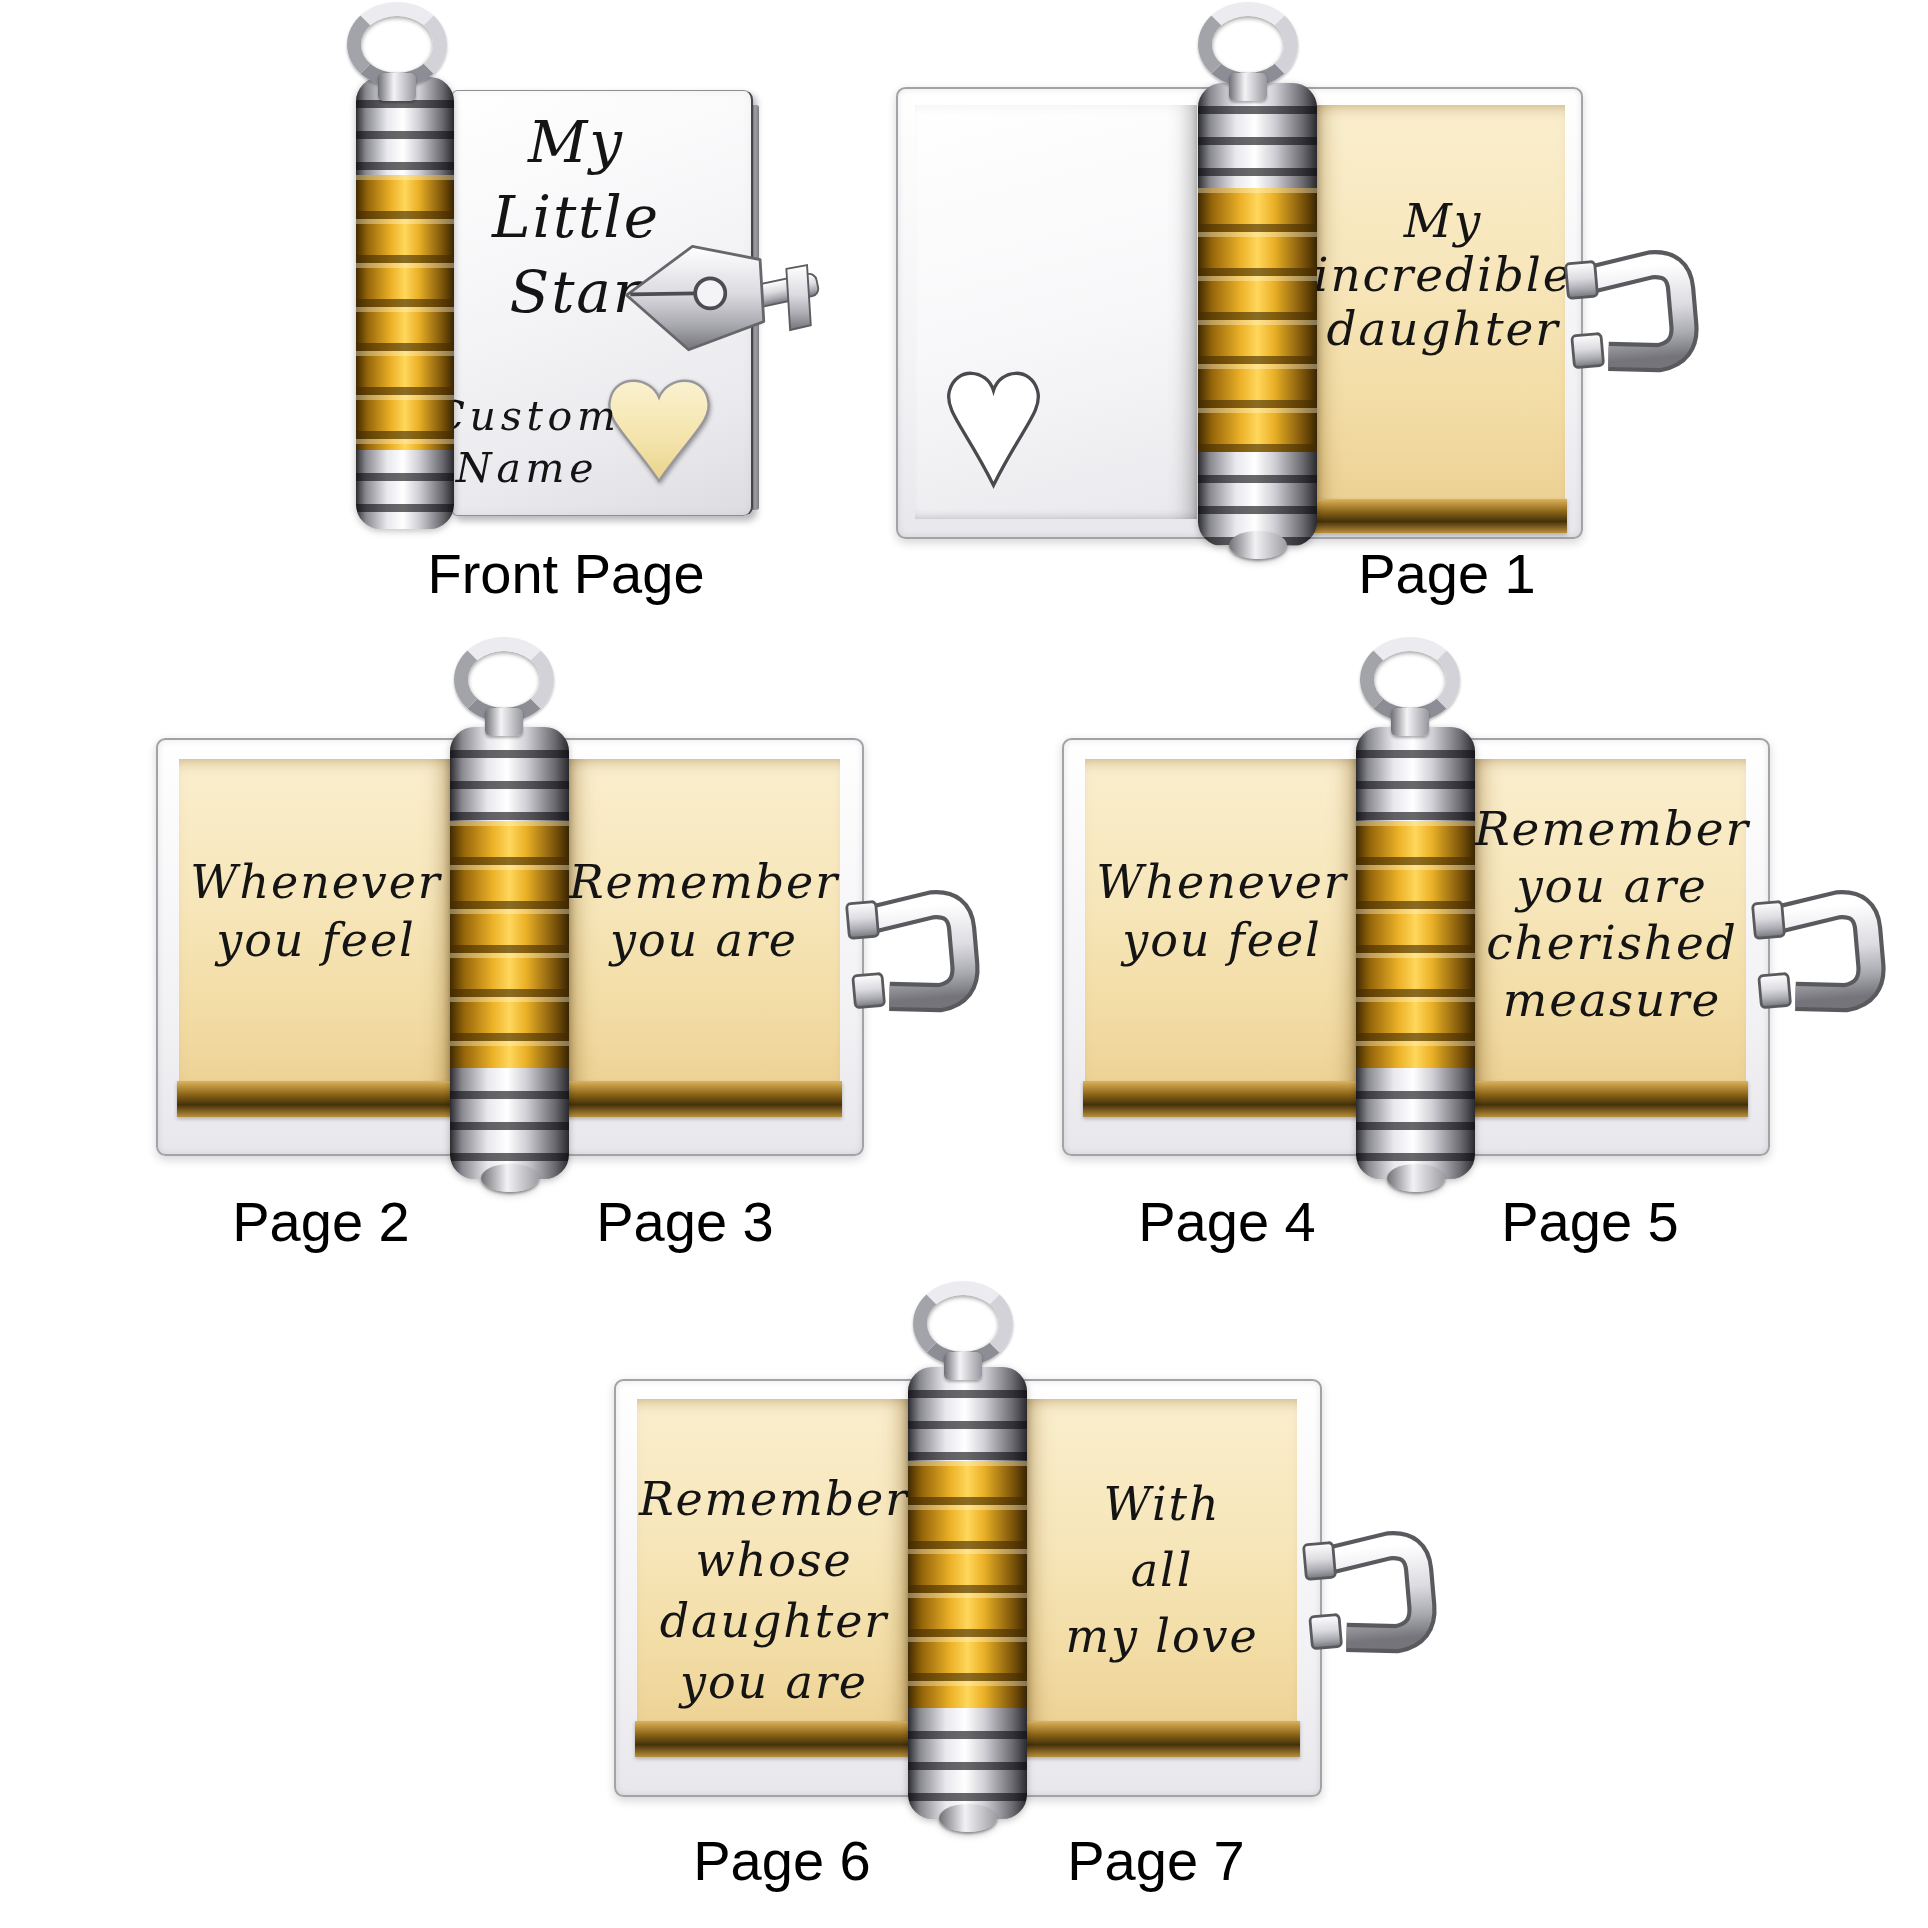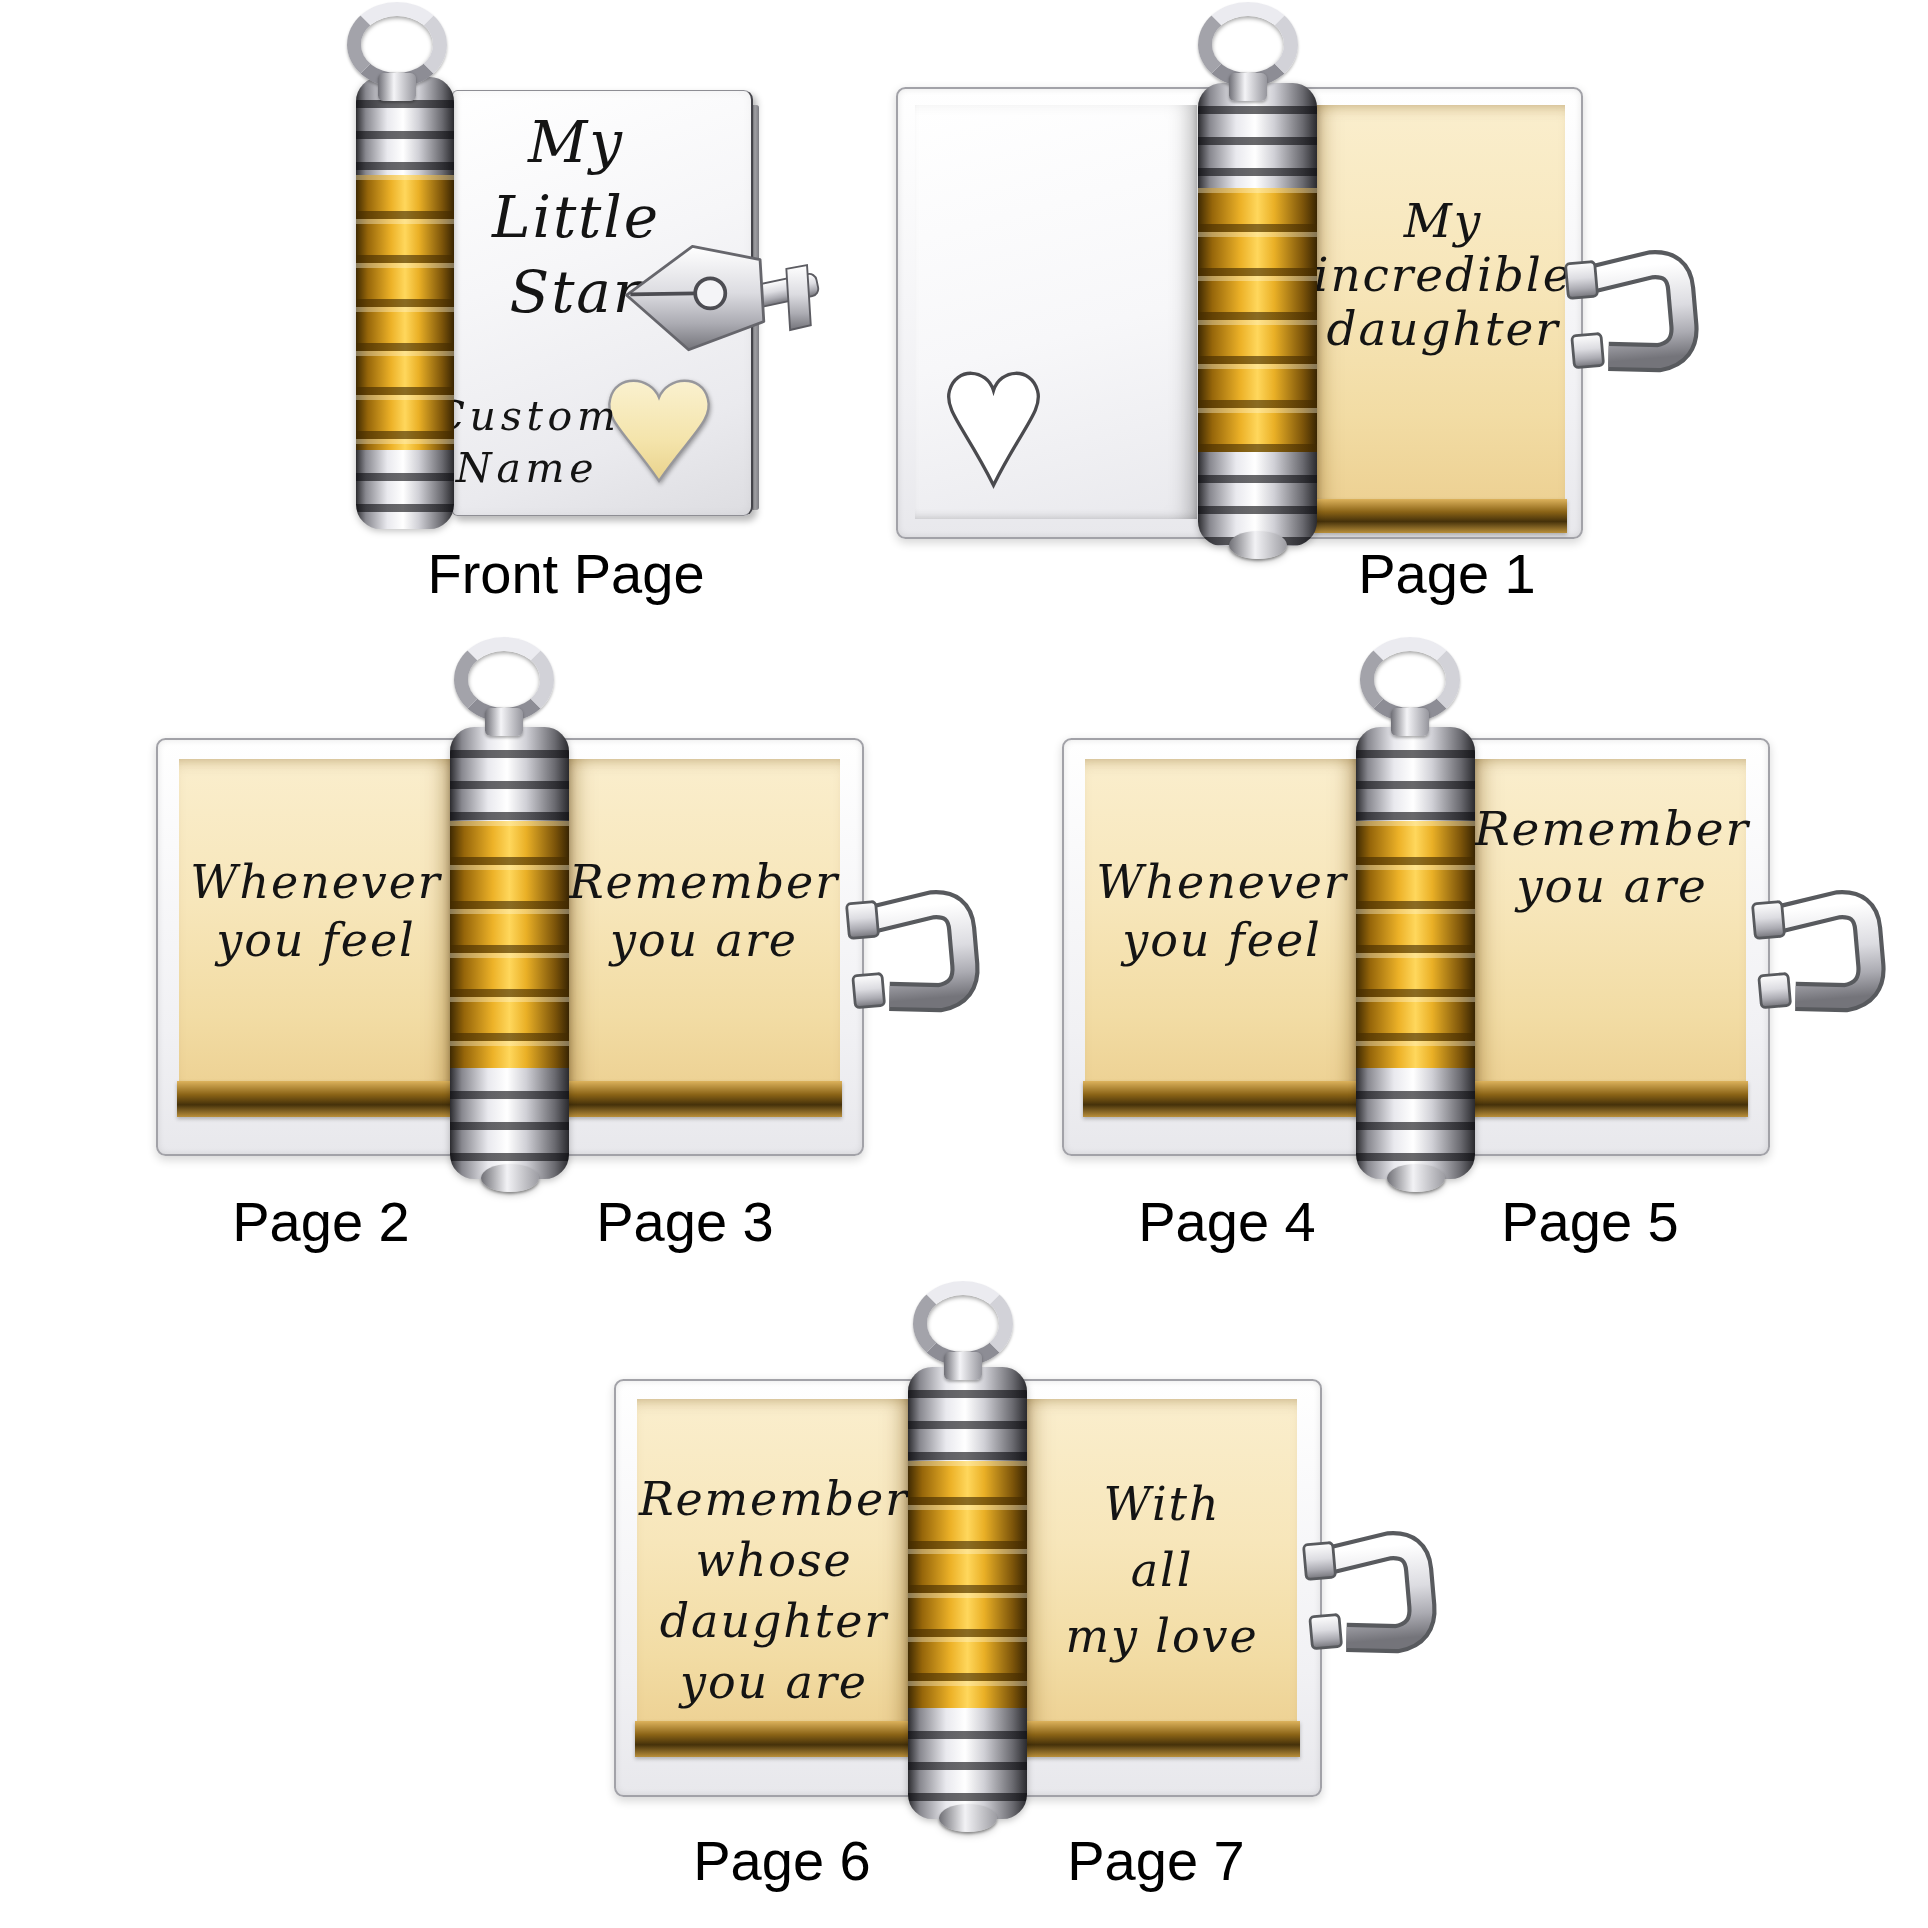--- a/index.html
+++ b/index.html
@@ -194,20 +194,22 @@
     <div class="goldpage pg-left" style="left:1085px; top:759px; width:271px; height:343px;"></div>
     <div class="goldpage pg-right" style="left:1475px; top:759px; width:271px; height:343px;"></div>
     <div class="page-edge" style="left:1083px; top:1081px; width:665px; height:36px;"></div>
     <div class="engrave" style="left:1222px; top:853px;">
       <div>Whenever</div>
       <div>you feel</div>
     </div>
     <div class="engrave fs50" style="left:1612px; top:800px;">
       <div>Remember</div>
       <div>you are</div>
+      <div>cherished</div>
+      <div>measure</div>
     </div>
     <div class="spine" style="left:1356px; top:727px; width:119px; height:452px;">
       <div class="sp-seg sp-silver sp-round-top" style="top:0; height:94px;"></div>
       <div class="sp-seg sp-gold" style="top:94px; height:247px;"></div>
       <div class="sp-seg sp-silver sp-round-bot" style="top:341px; height:111px;"></div>
       <div class="sp-tip" style="bottom:-13px;"></div>
     </div>
     <svg class="clasp" style="left:1748px; top:883px; transform:rotate(-5deg);" width="143" height="139" viewBox="0 0 100 100">
       <path d="M20 24 L66 17 Q86 17 86 36 L86 62 Q86 82 66 84 L30 80" fill="none" stroke="#585a5e" stroke-width="21" stroke-linejoin="round"></path>
       <path d="M20 24 L66 17 Q86 17 86 36 L86 62 Q86 82 66 84 L30 80" fill="none" stroke="url(#silverGrad)" stroke-width="15" stroke-linejoin="round"></path>

